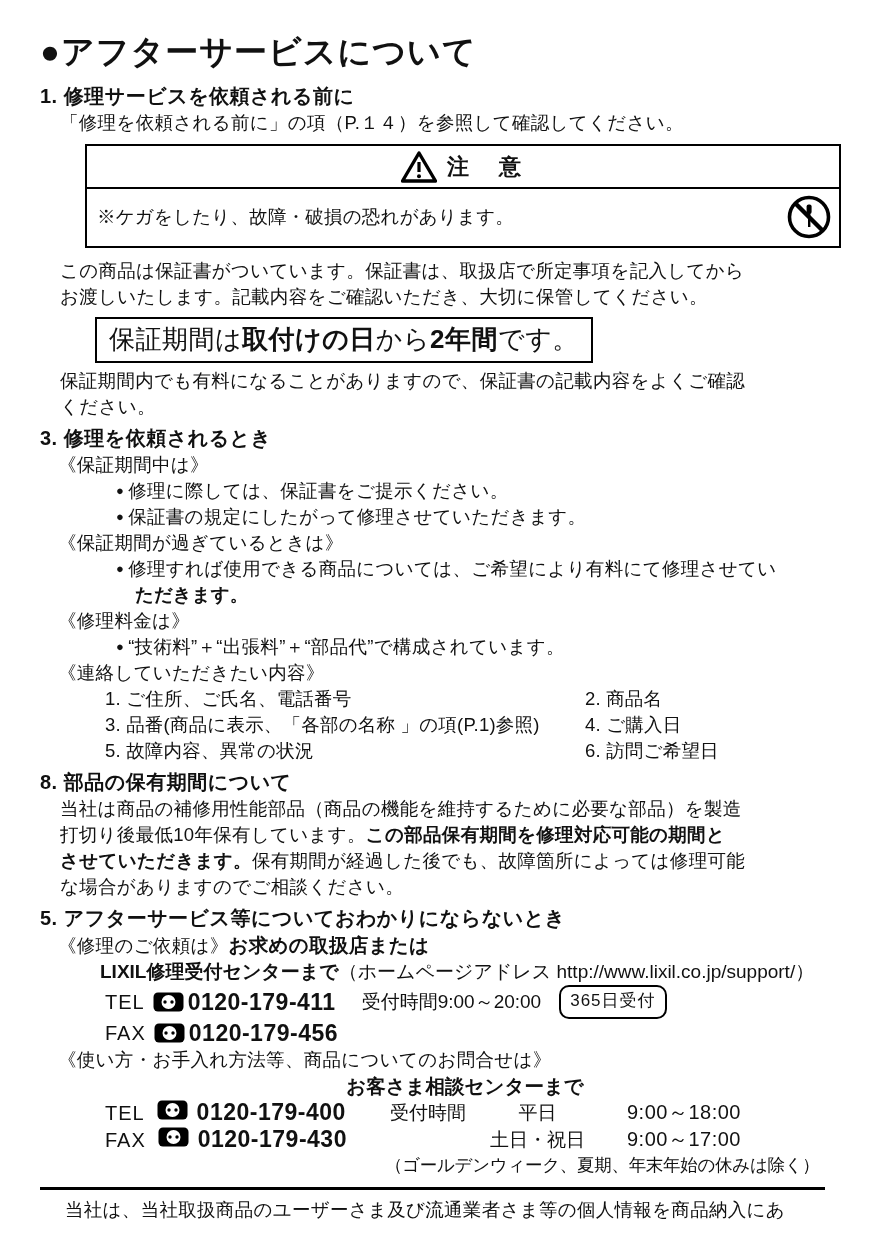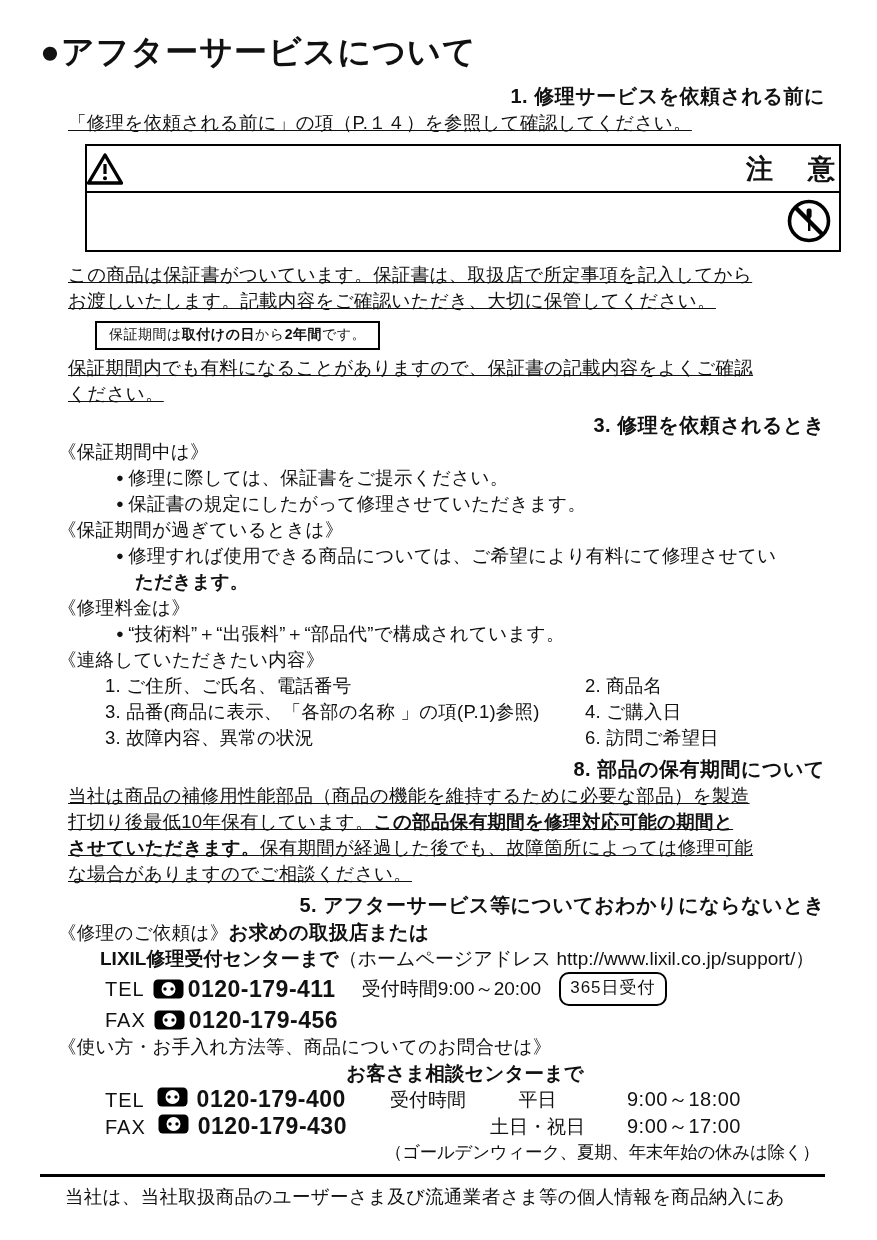--- a/index.html
+++ b/index.html
@@ -6,41 +6,41 @@
   html,body { background:#ffffff; }
   body {
     width:877px; height:1240px;
     font-family:"Liberation Sans", sans-serif;
     color:#111; overflow:hidden;
   }
   .page { position:relative; width:877px; height:1240px; padding:30px 52px 0 40px; }
 
   .doc-title { font-size:33px; font-weight:bold; letter-spacing:1px; margin-bottom:8px; }
 
-  .sec-heading { font-size:20px; font-weight:bold; margin-top:5px; letter-spacing:0.5px;text-align:right; }
+  .sec-heading { font-size:20px; font-weight:bold; margin-top:5px; letter-spacing:0.5px; }
   .body-line { font-size:18.5px; line-height:26px; letter-spacing:0.3px; }
-  .indent1 { margin-left:28px;text-decoration:underline; }
+  .indent1 { margin-left:20px; }
   .indent-label { margin-left:18px; }
   .b { font-weight:bold; }
 
   
   .caution-box { margin:8px 0 10px 45px; width:756px; border:2px solid #000; }
   .caution-head {
-    display:flex; align-items:center; justify-content:space-between; gap:10px;
+    display:flex; align-items:center; justify-content:center; gap:10px;
     border-bottom:2px solid #000; padding:5px 0 4px;
-    font-size:27px; font-weight:bold; letter-spacing:4px;
+    font-size:22px; font-weight:bold; letter-spacing:4px;
   }
   .caution-body { display:flex; align-items:center; padding:5px 6px 6px 10px; }
   .caution-text { flex:1; font-size:18.5px; line-height:24px; letter-spacing:0.2px; }
   .caution-icon { width:48px; display:flex; justify-content:center; }
 
   
   .warranty-box {
     display:inline-block; border:2px solid #000; margin:7px 0 5px 55px;
-    padding:3px 12px 4px; font-size:14px; letter-spacing:0.5px;
+    padding:3px 12px 4px; font-size:26px; letter-spacing:0.5px;
   }
 
   
   .bullet { margin-left:95px; text-indent:-19px; font-size:18.5px; line-height:26px; letter-spacing:0.3px; }
   .bullet::before { content:"●"; font-size:13px; vertical-align:2px; padding-right:4px; }
   .bullet-cont { margin-left:95px; font-size:18.5px; line-height:26px;font-weight:bold; }
 
   
   .contact-list { display:grid; grid-template-columns:1fr 240px; margin-left:65px; }
   .contact-list div { font-size:18.5px; line-height:26px; letter-spacing:0.2px; }
@@ -84,20 +84,21 @@
         <svg width="36" height="32" viewBox="0 0 36 32">
           <path d="M18 2 L34.5 30 L1.5 30 Z" fill="none" stroke="#000" stroke-width="3.4" stroke-linejoin="round"></path>
           <rect x="16.4" y="11" width="3.2" height="10" fill="#000"></rect>
           <circle cx="18" cy="25.2" r="2" fill="#000"></circle>
         </svg>
       </span>
       <span>注　意</span>
     </div>
     <div class="caution-body">
       <div class="caution-text">
+        <div>※ケガをしたり、故障・破損の恐れがあります。</div>
       </div>
       <div class="caution-icon">
         <svg width="46" height="46" viewBox="0 0 46 46">
           <circle cx="23" cy="23" r="19.5" fill="none" stroke="#000" stroke-width="3.6"></circle>
           <rect x="20.6" y="10.5" width="5" height="9.5" rx="2" fill="#000"></rect>
           <rect x="22" y="19.5" width="2.4" height="13.5" fill="#000"></rect>
           <line x1="9.5" y1="9.5" x2="36.5" y2="36.5" stroke="#000" stroke-width="4.4"></line>
         </svg>
       </div>
     </div>
@@ -121,21 +122,21 @@
   <div class="bullet">修理すれば使用できる商品については、ご希望により有料にて修理させてい</div>
   <div class="bullet-cont">ただきます。</div>
   <div class="body-line indent-label">《修理料金は》</div>
   <div class="bullet">“技術料”＋“出張料”＋“部品代”で構成されています。</div>
   <div class="body-line indent-label">《連絡していただきたい内容》</div>
   <div class="contact-list">
     <div>1. ご住所、ご氏名、電話番号</div>
     <div>2. 商品名</div>
     <div>3. 品番(商品に表示、「各部の名称 」の項(P.1)参照)</div>
     <div>4. ご購入日</div>
-    <div>3. 故障内容、異常の状況</div>
+    <div>5. 故障内容、異常の状況</div>
     <div>6. 訪問ご希望日</div>
   </div>
 
   
   <div class="sec-heading">8. 部品の保有期間について</div>
   <div class="body-line indent1">当社は商品の補修用性能部品（商品の機能を維持するために必要な部品）を製造</div>
   <div class="body-line indent1"><span>打切り後最低10年保有しています。</span><span class="b">この部品保有期間を修理対応可能の期間と</span></div>
   <div class="body-line indent1"><span class="b">させていただきます。</span><span>保有期間が経過した後でも、故障箇所によっては修理可能</span></div>
   <div class="body-line indent1">な場合がありますのでご相談ください。</div>
 

